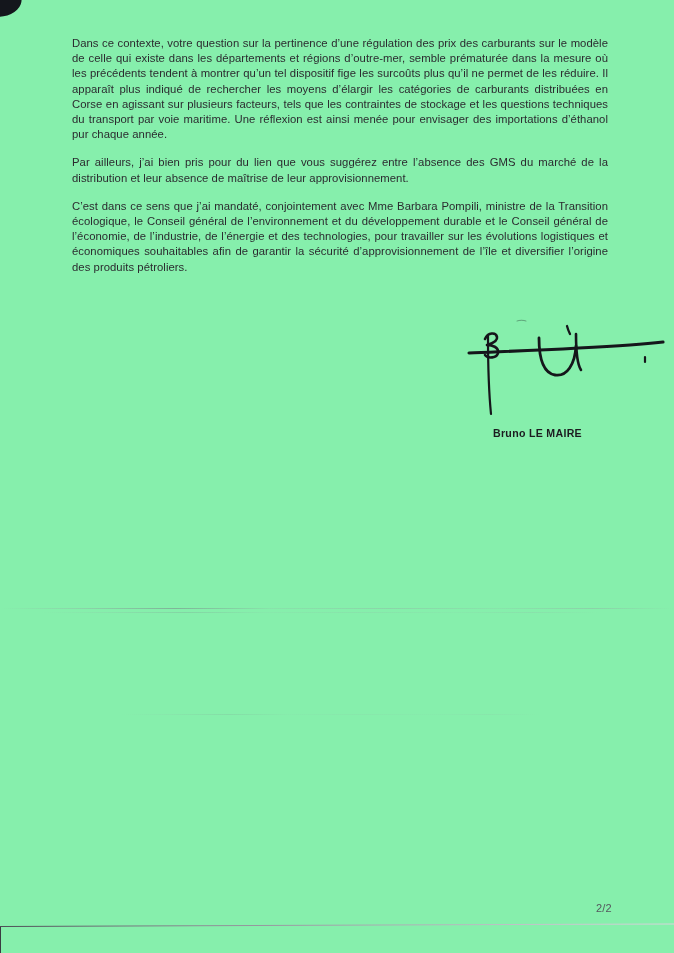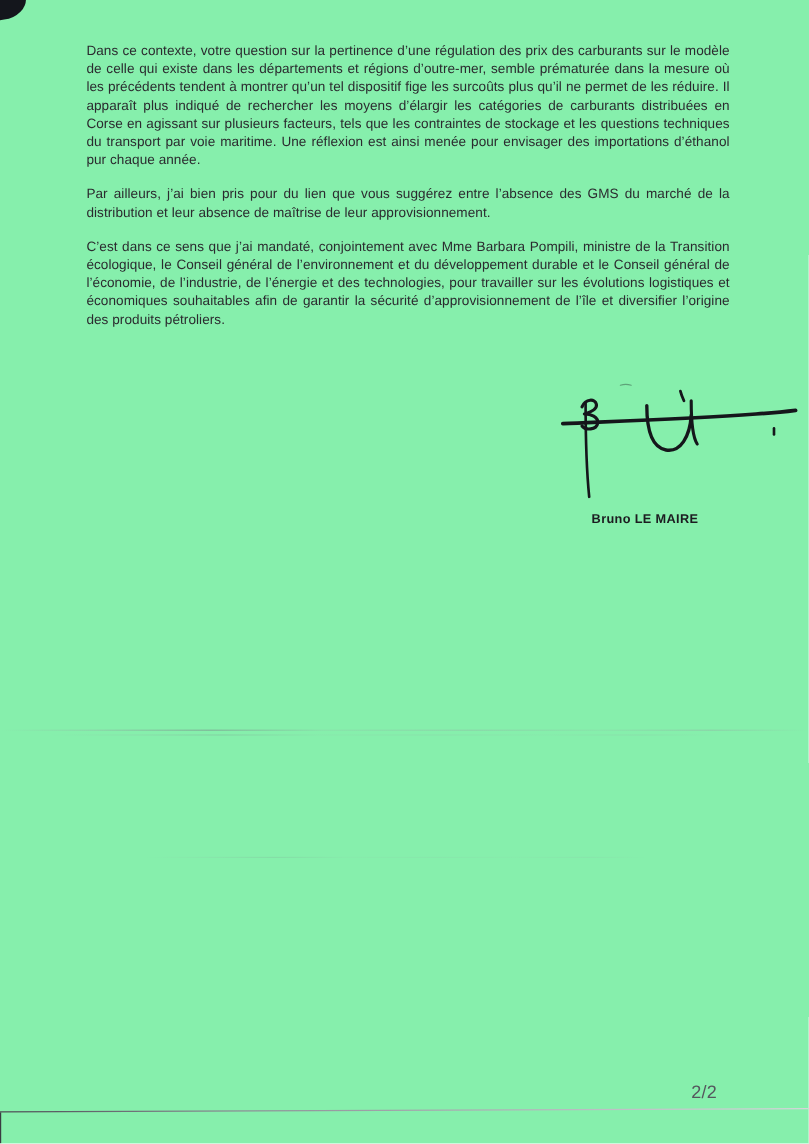--- a/index.html
+++ b/index.html
@@ -103,23 +103,23 @@
   .page-edge-left {
     position: absolute;
     left: 0;
     top: 927px;
     width: 1px;
     height: 26px;
     background: #3a3c42;
   }
   .page-number {
     position: absolute;
-    left: 576px;
+    left: 596px;
     top: 902px;
-    font-size: 15px;
+    font-size: 11px;
     color: #55575e;
     letter-spacing: 0.2px;
   }
 </style>
 </head>
 <body>
 
 <div class="page">
 
   <div class="corner-smudge"></div>

